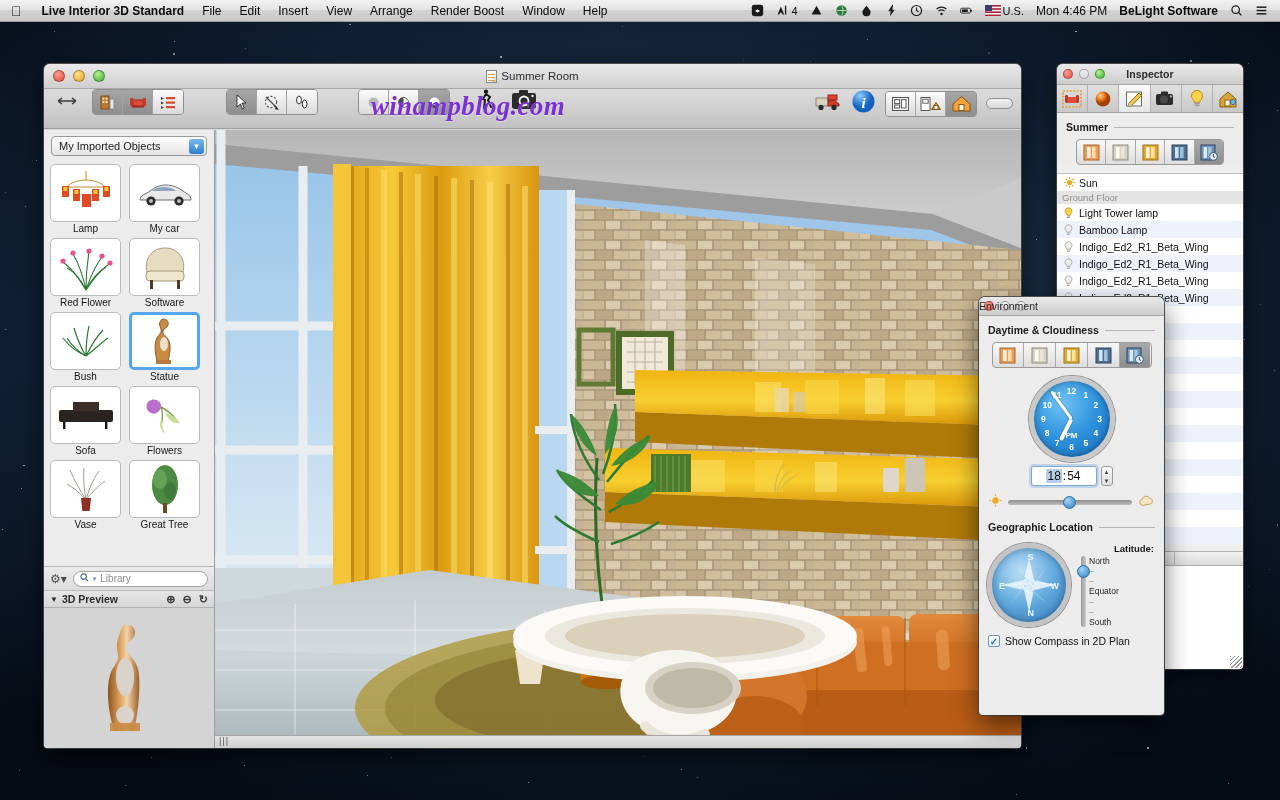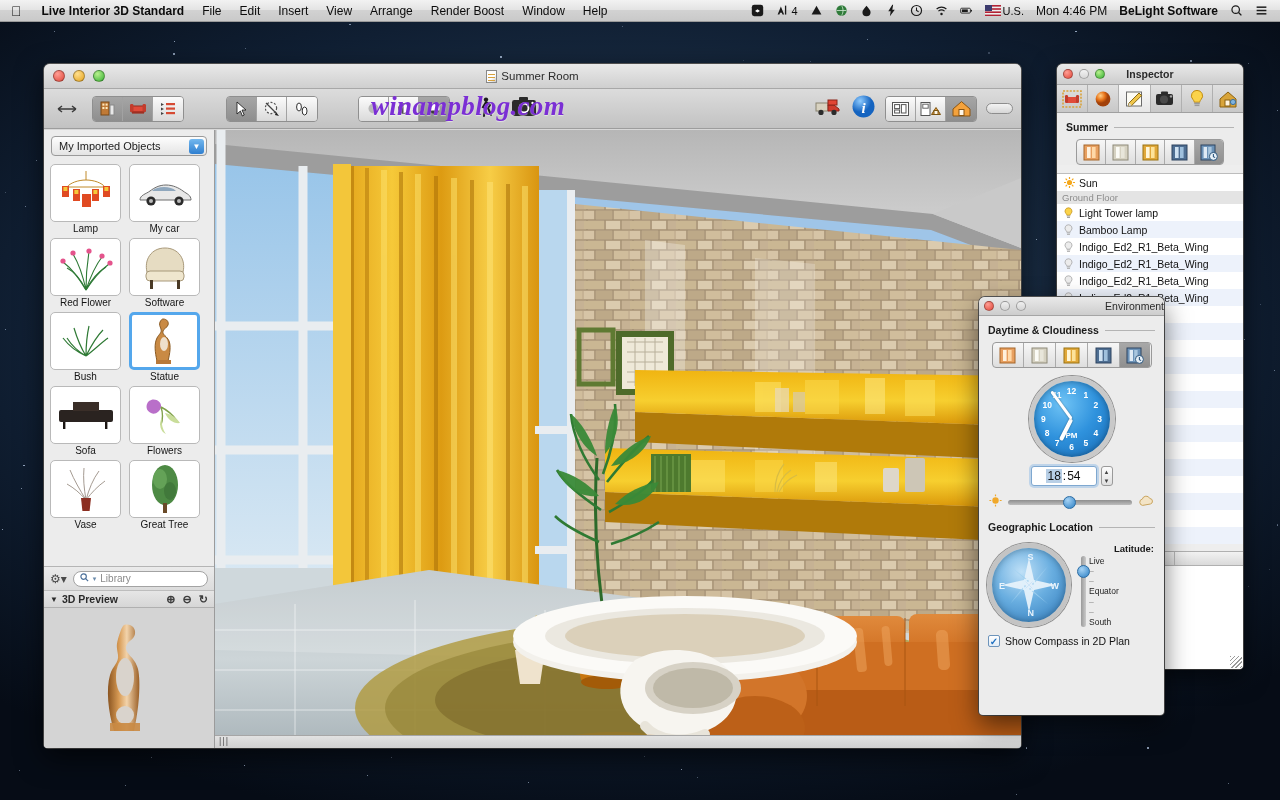--- a/index.html
+++ b/index.html
@@ -57,21 +57,21 @@
     font-size:11.5px; color:#2b2b2b; display:flex; align-items:center;
     justify-content:center; gap:4px; pointer-events:none;
   }
   .docicon{ width:11px; height:13px; background:linear-gradient(135deg,#fdfdfd 60%,#c9c9c9); border:1px solid #888; position:relative; }
   .docicon:after{ content:""; position:absolute; left:1px; top:3px; width:7px; height:1px; background:#d8a13c; box-shadow:0 3px 0 #d8a13c,0 6px 0 #d8a13c; }
 
   .toolbar{
     height:40px;
     background:linear-gradient(to bottom,#dcdcdc,#c2c2c2);
     border-bottom:1px solid #9d9d9d;
-    display:flex; align-items:center; padding:0 8px; gap:10px; position:relative;
+    display:flex; align-items:flex-start; padding:0 8px; gap:10px; position:relative;
   }
   .tbtn{
     height:24px; min-width:26px; padding:0 5px;
     background:linear-gradient(to bottom,#fcfcfc,#dcdcdc);
     border:1px solid #9a9a9a; border-radius:4px;
     display:flex; align-items:center; justify-content:center;
     font-size:12px; color:#333;
   }
   .tgroup{ display:flex; border:1px solid #8f8f8f; border-radius:4px; overflow:hidden; background:#cfcfcf; }
   .tgroup .seg{
@@ -201,21 +201,21 @@
     box-shadow:0 10px 26px rgba(0,0,0,.55), 0 0 0 1px #5a5a5a;
     overflow:hidden; z-index:40;
   }
   .env-title{
     height:19px; background:linear-gradient(to bottom,#e9e9e9,#cdcdcd);
     border-bottom:1px solid #a5a5a5; position:relative; display:flex; align-items:center;
   }
   .env-title .traffic{ gap:6px; padding-left:5px; }
   .env-title .tl{ width:10px; height:10px; }
   .env-title .tl.y, .env-title .tl.g{ background:linear-gradient(to bottom,#f0f0f0,#d4d4d4); }
-  .env-title .lbl{ position:absolute; left:0; right:0; text-align:right; font-size:10.5px; color:#2b2b2b; }
+  .env-title .lbl{ position:absolute; left:0; right:0; text-align:left; font-size:10.5px; color:#2b2b2b; }
   .clockwrap{ display:flex; justify-content:center; margin:6px 0 4px 0; }
   .clock{
     width:86px; height:86px; border-radius:50%;
     background:
       radial-gradient(circle at 38% 30%, #6fc3f5 0%, #2f92dd 48%, #1569b4 100%);
     border:5px solid #c9c9c9;
     box-shadow:0 0 0 1px #8e8e8e, inset 0 0 6px rgba(0,0,0,.35);
     position:relative;
   }
   .clock .num{ position:absolute; color:#fff; font-size:8.5px; font-weight:bold; transform:translate(-50%,-50%); }
@@ -1546,21 +1546,21 @@
       <span class="card" style="right:7px;top:44%">W</span>
     </div>
 
     <div class="latwrap">
       <div class="latlabel">Latitude:</div>
       <div class="latbody">
         <div class="lattrack">
           <div class="latknob"></div>
         </div>
         <div class="latticks">
-          <span>Live</span>
+          <span>North</span>
           <span style="color:#9a9a9a">–</span>
           <span style="color:#9a9a9a">–</span>
           <span>Equator</span>
           <span style="color:#9a9a9a">–</span>
           <span style="color:#9a9a9a">–</span>
           <span>South</span>
         </div>
       </div>
     </div>
   </div>

